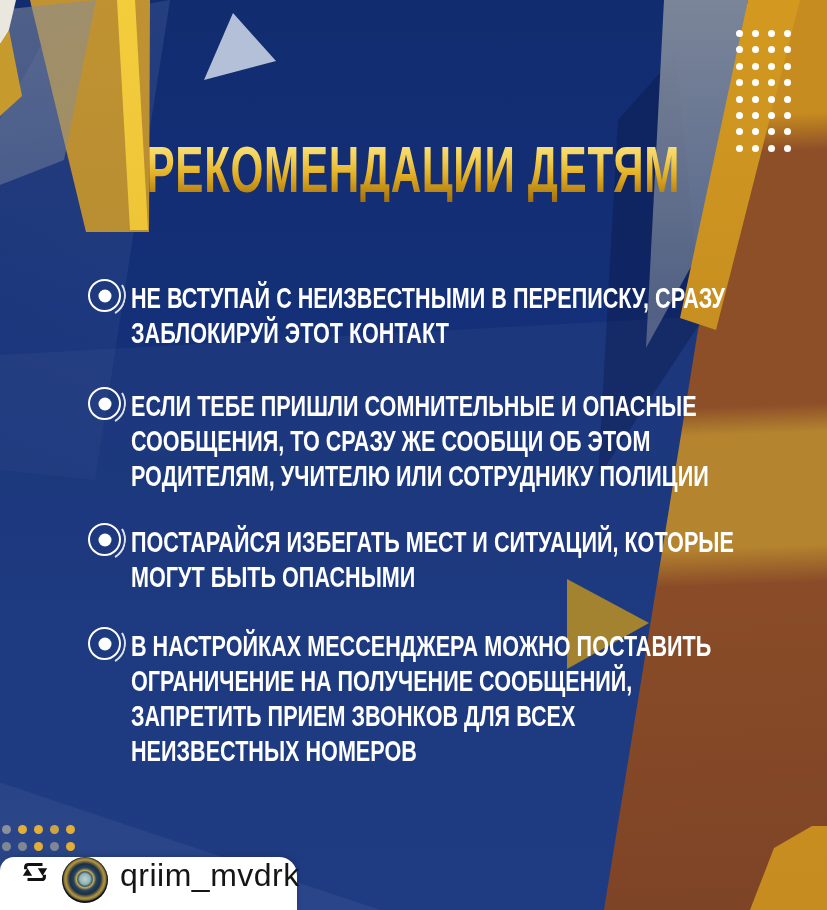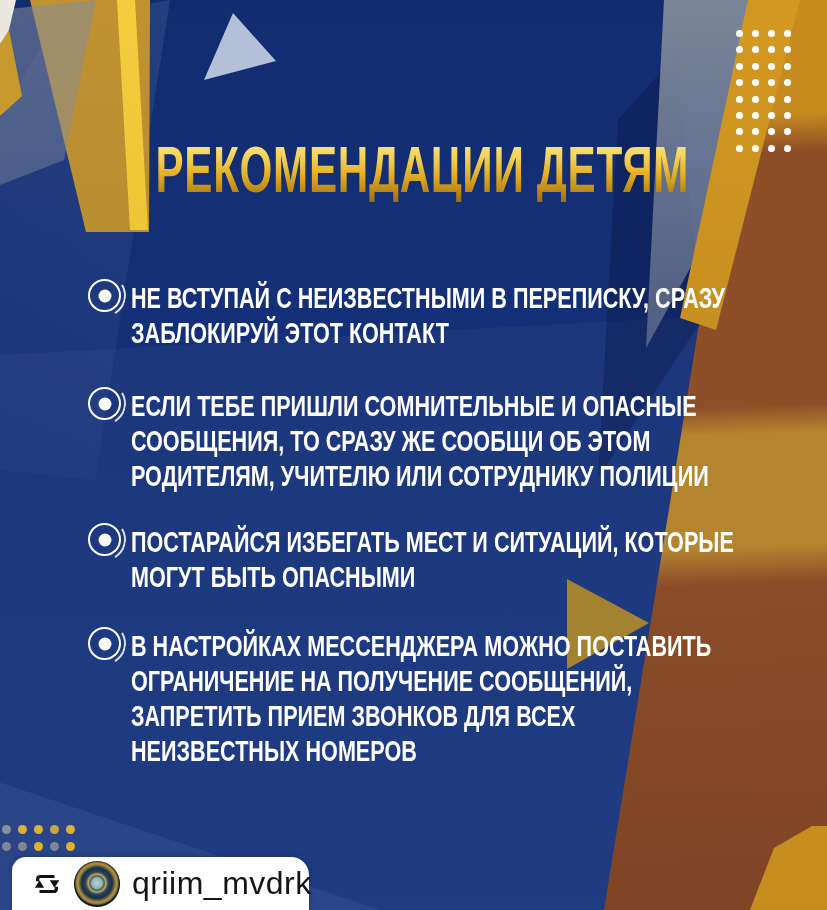--- a/index.html
+++ b/index.html
@@ -55,21 +55,21 @@
     background:linear-gradient(180deg, #d3991f 0%, #c18a22 55%, rgba(193,138,34,0) 100%);
     clip-path:polygon(748px 0, 800px 0, 716px 330px, 680px 318px);}
   .wedge-gold-bottom{position:absolute; inset:0;
     background:linear-gradient(180deg,#d09a24,#c78c1f);
     clip-path:polygon(774px 848px, 812px 826px, 827px 826px, 827px 910px, 750px 910px);}
 
   
   .dot{position:absolute; border-radius:50%; pointer-events:none;}
 
   
-  .title{position:absolute; top:138px; left:0; width:827px; text-align:right; margin:0; z-index:6;}
+  .title{position:absolute; top:138px; left:0; width:827px; text-align:center; margin:0; z-index:6;}
   .title-text{
     display:inline-block; font-weight:bold; font-size:64px; line-height:1; letter-spacing:1px;
     transform:scaleX(0.66); transform-origin:50% 50%;
     color:#e8b928;
     background:linear-gradient(180deg,#fdeb90 0%, #f3cf55 32%, #e2ae24 58%, #a26e08 100%);
     -webkit-background-clip:text; background-clip:text; -webkit-text-fill-color:transparent;
     white-space:nowrap;
   }
 
   
@@ -77,22 +77,22 @@
   .b-icon{position:absolute; left:0; top:-1px; width:33px; height:33px;
     border:2px solid #fff; border-radius:50%; box-sizing:border-box;}
   .b-icon::before{content:""; position:absolute; left:50%; top:50%; width:13px; height:13px;
     background:#fff; border-radius:50%; transform:translate(-50%,-50%);}
   .b-icon::after{content:""; position:absolute; inset:-7px; border:2px solid transparent;
     border-right-color:rgba(255,255,255,0.85); border-radius:50%; transform:rotate(14deg);}
   .b-text{margin-left:43px; color:#fff; font-weight:bold; font-size:30px; line-height:35px;}
   .b-text .line{white-space:nowrap; transform:scaleX(0.72); transform-origin:0 50%;}
 
   
-  .footer-card{position:absolute; left:12px; top:857px; width:297px; height:53px; z-index:8;
-    background:#fff; border-radius:14px 18px 0 0; display:flex; align-items:center;
+  .footer-card{position:absolute; left:0; top:857px; width:297px; height:53px; z-index:8;
+    background:#fff; border-radius:14px 18px 0 0; display:flex; 
     padding-left:18px; box-sizing:border-box; box-shadow:0 -1px 6px rgba(0,0,0,0.18);}
   .repost-icon{width:34px; height:30px; flex:0 0 auto;}
   .avatar{width:46px; height:46px; border-radius:50%; margin-left:10px; flex:0 0 auto;
     background:radial-gradient(circle at 50% 48%,
       #bcd3d2 0%, #8fb3b6 16%, #3d5d62 22%, #c9a94f 26%, #274461 34%,
       #1b2f44 46%, #b3953f 58%, #8a7434 63%, #0c1526 68%, #0c1526 100%);
     box-shadow:0 0 0 1px rgba(0,0,0,0.25) inset;}
   .username{margin-left:12px; font-size:32px; color:#151515; letter-spacing:0.5px;}
 </style>
 </head>

